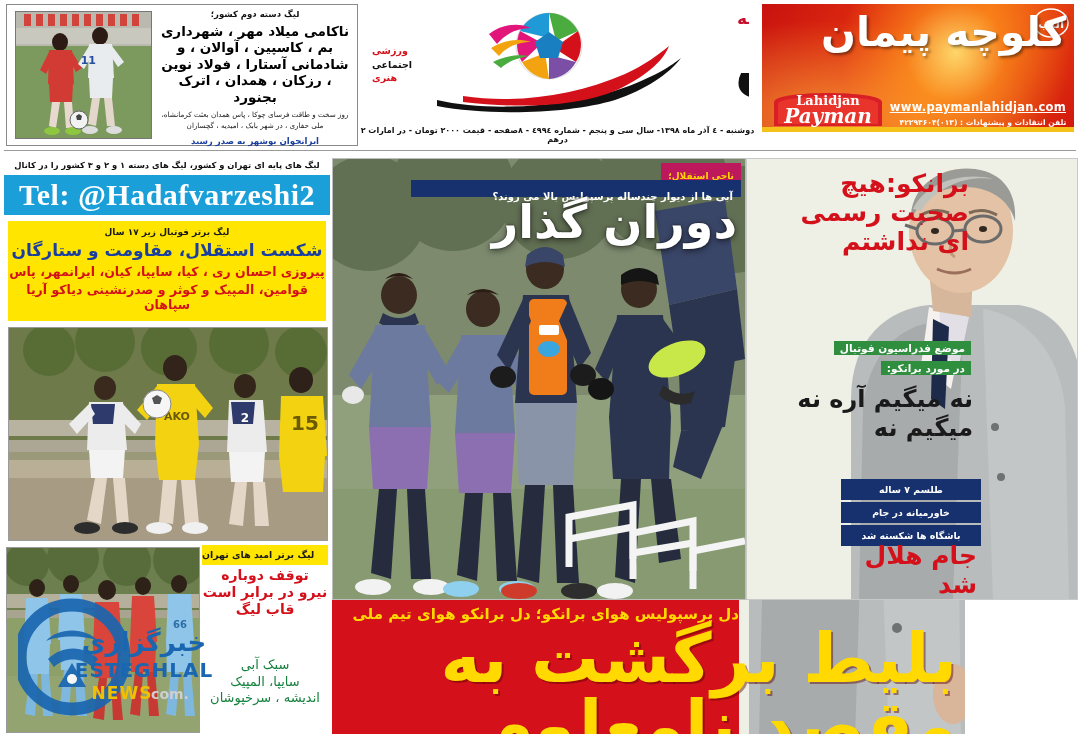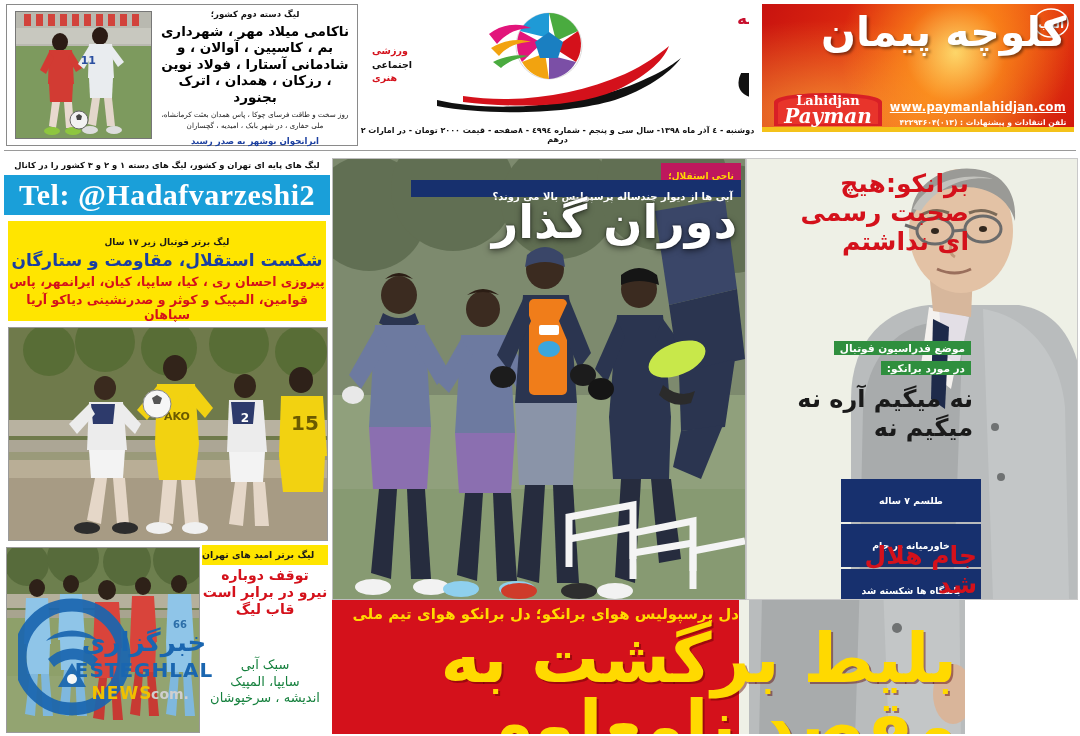--- a/index.html
+++ b/index.html
@@ -53,21 +53,21 @@
   
   #left-col{left:4px;top:155px;width:326px;height:578px;}
   #tel-kicker{left:0;top:0;width:326px;height:20px;direction:rtl;text-align:center;
      font-size:8.4px;font-weight:bold;color:#111;line-height:20px;}
   #tel-band{left:0;top:20px;width:326px;height:40px;background:#1a9fd9;
      display:flex;align-items:center;justify-content:center;}
   #tel-band span{font-family:"Liberation Serif","DejaVu Serif",serif;color:#fff;
      font-size:30px;font-weight:bold;letter-spacing:.5px;direction:ltr;}
 
   #yellow-box{left:4px;top:66px;width:318px;height:100px;background:#ffe500;
-     direction:rtl;text-align:center;padding-top:12px;box-sizing:border-box;}
+     direction:rtl;text-align:center;padding-top:2px;box-sizing:border-box;}
   #yb-kicker{font-size:9px;font-weight:bold;color:#1a1a1a;margin-top:4px;}
   #yb-head{font-size:17px;font-weight:bold;color:#1b3fa0;line-height:1.15;margin-top:4px;}
   #yb-sub{font-size:12.5px;font-weight:bold;color:#d4111b;line-height:1.22;margin-top:3px;}
 
   #left-photo{left:4px;top:172px;width:318px;height:212px;overflow:hidden;border:1px solid #9a9a9a;}
 
   #left-bottom{left:0;top:390px;width:326px;height:188px;}
   #lb-kicker{right:2px;top:0px;width:126px;height:20px;background:#ffe500;direction:rtl;
      text-align:left;line-height:20px;font-size:9.4px;font-weight:bold;color:#1a1a1a;}
   #lb-text{right:2px;top:22px;width:126px;direction:rtl;text-align:center;}
@@ -94,21 +94,21 @@
   #branko-photo{position:absolute;right:-6px;top:0;width:250px;height:440px;overflow:hidden;}
   #r-head1{right:108px;top:10px;width:206px;direction:rtl;text-align:right;
      color:#d4111b;font-weight:bold;font-size:25px;line-height:1.16;}
   #r-green{right:106px;top:178px;width:200px;direction:rtl;text-align:right;}
   .greenband{background:#2f8f3e;color:#fff;font-size:10.5px;font-weight:bold;
      display:inline-block;padding:1px 6px;margin-bottom:2px;}
   #r-head2{right:104px;top:226px;width:214px;direction:rtl;text-align:right;
      color:#1a1a1a;font-weight:bold;font-size:24px;line-height:1.2;}
   #r-blue{right:96px;top:320px;width:140px;direction:rtl;text-align:right;}
   .blueband{background:#17306e;color:#fff;font-size:9.4px;font-weight:bold;
-     display:block;padding:16px 6px;margin-bottom:2px;text-align:center;}
+     display:block;padding:5px 6px;margin-bottom:2px;text-align:center;}
   #r-head3{right:100px;top:382px;width:120px;direction:rtl;text-align:right;
      color:#d4111b;font-weight:bold;font-size:25px;line-height:1.16;}
 
   
   #bottom-banner{left:332px;top:600px;width:633px;height:134px;overflow:hidden;background:#d4111b;}
   #bb-photo{position:absolute;right:-4px;top:-120px;width:230px;height:260px;overflow:hidden;}
   #bb-kicker{right:226px;top:5px;width:500px;direction:rtl;text-align:right;
      color:#ffd900;font-size:15px;font-weight:bold;}
   #bb-head{right:8px;top:26px;width:720px;direction:rtl;text-align:right;
      color:#ffd900;font-size:68px;font-weight:bold;line-height:.98;

